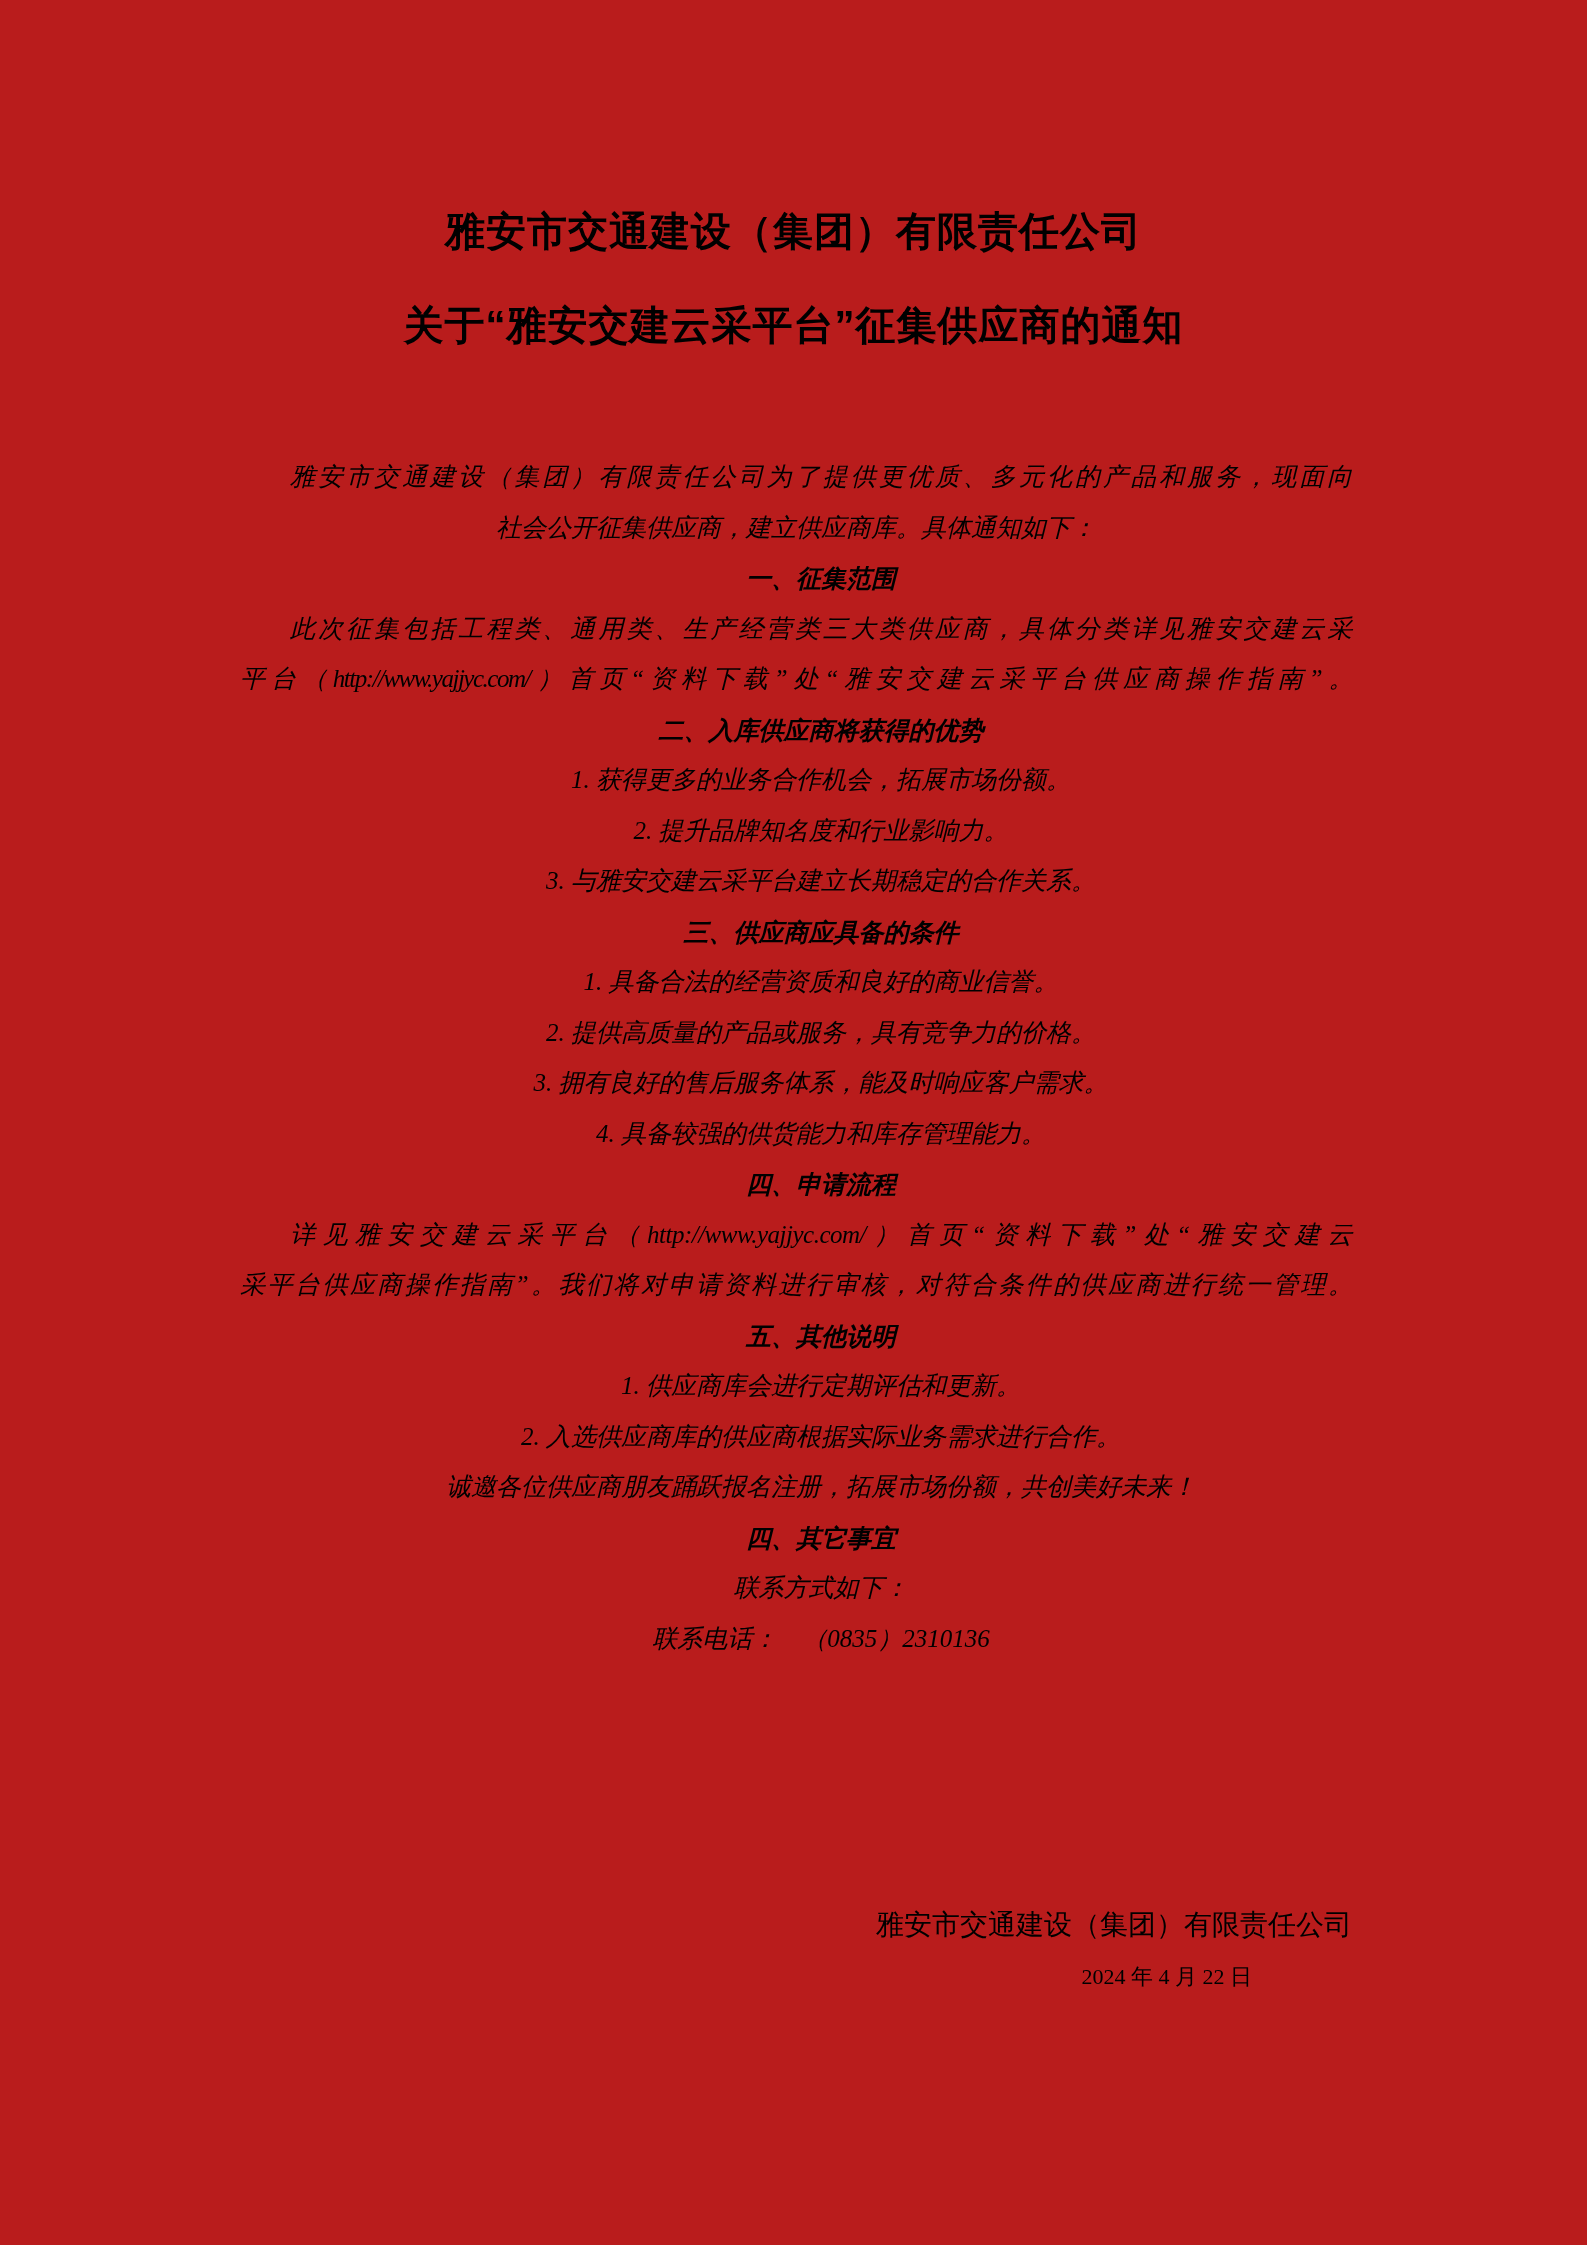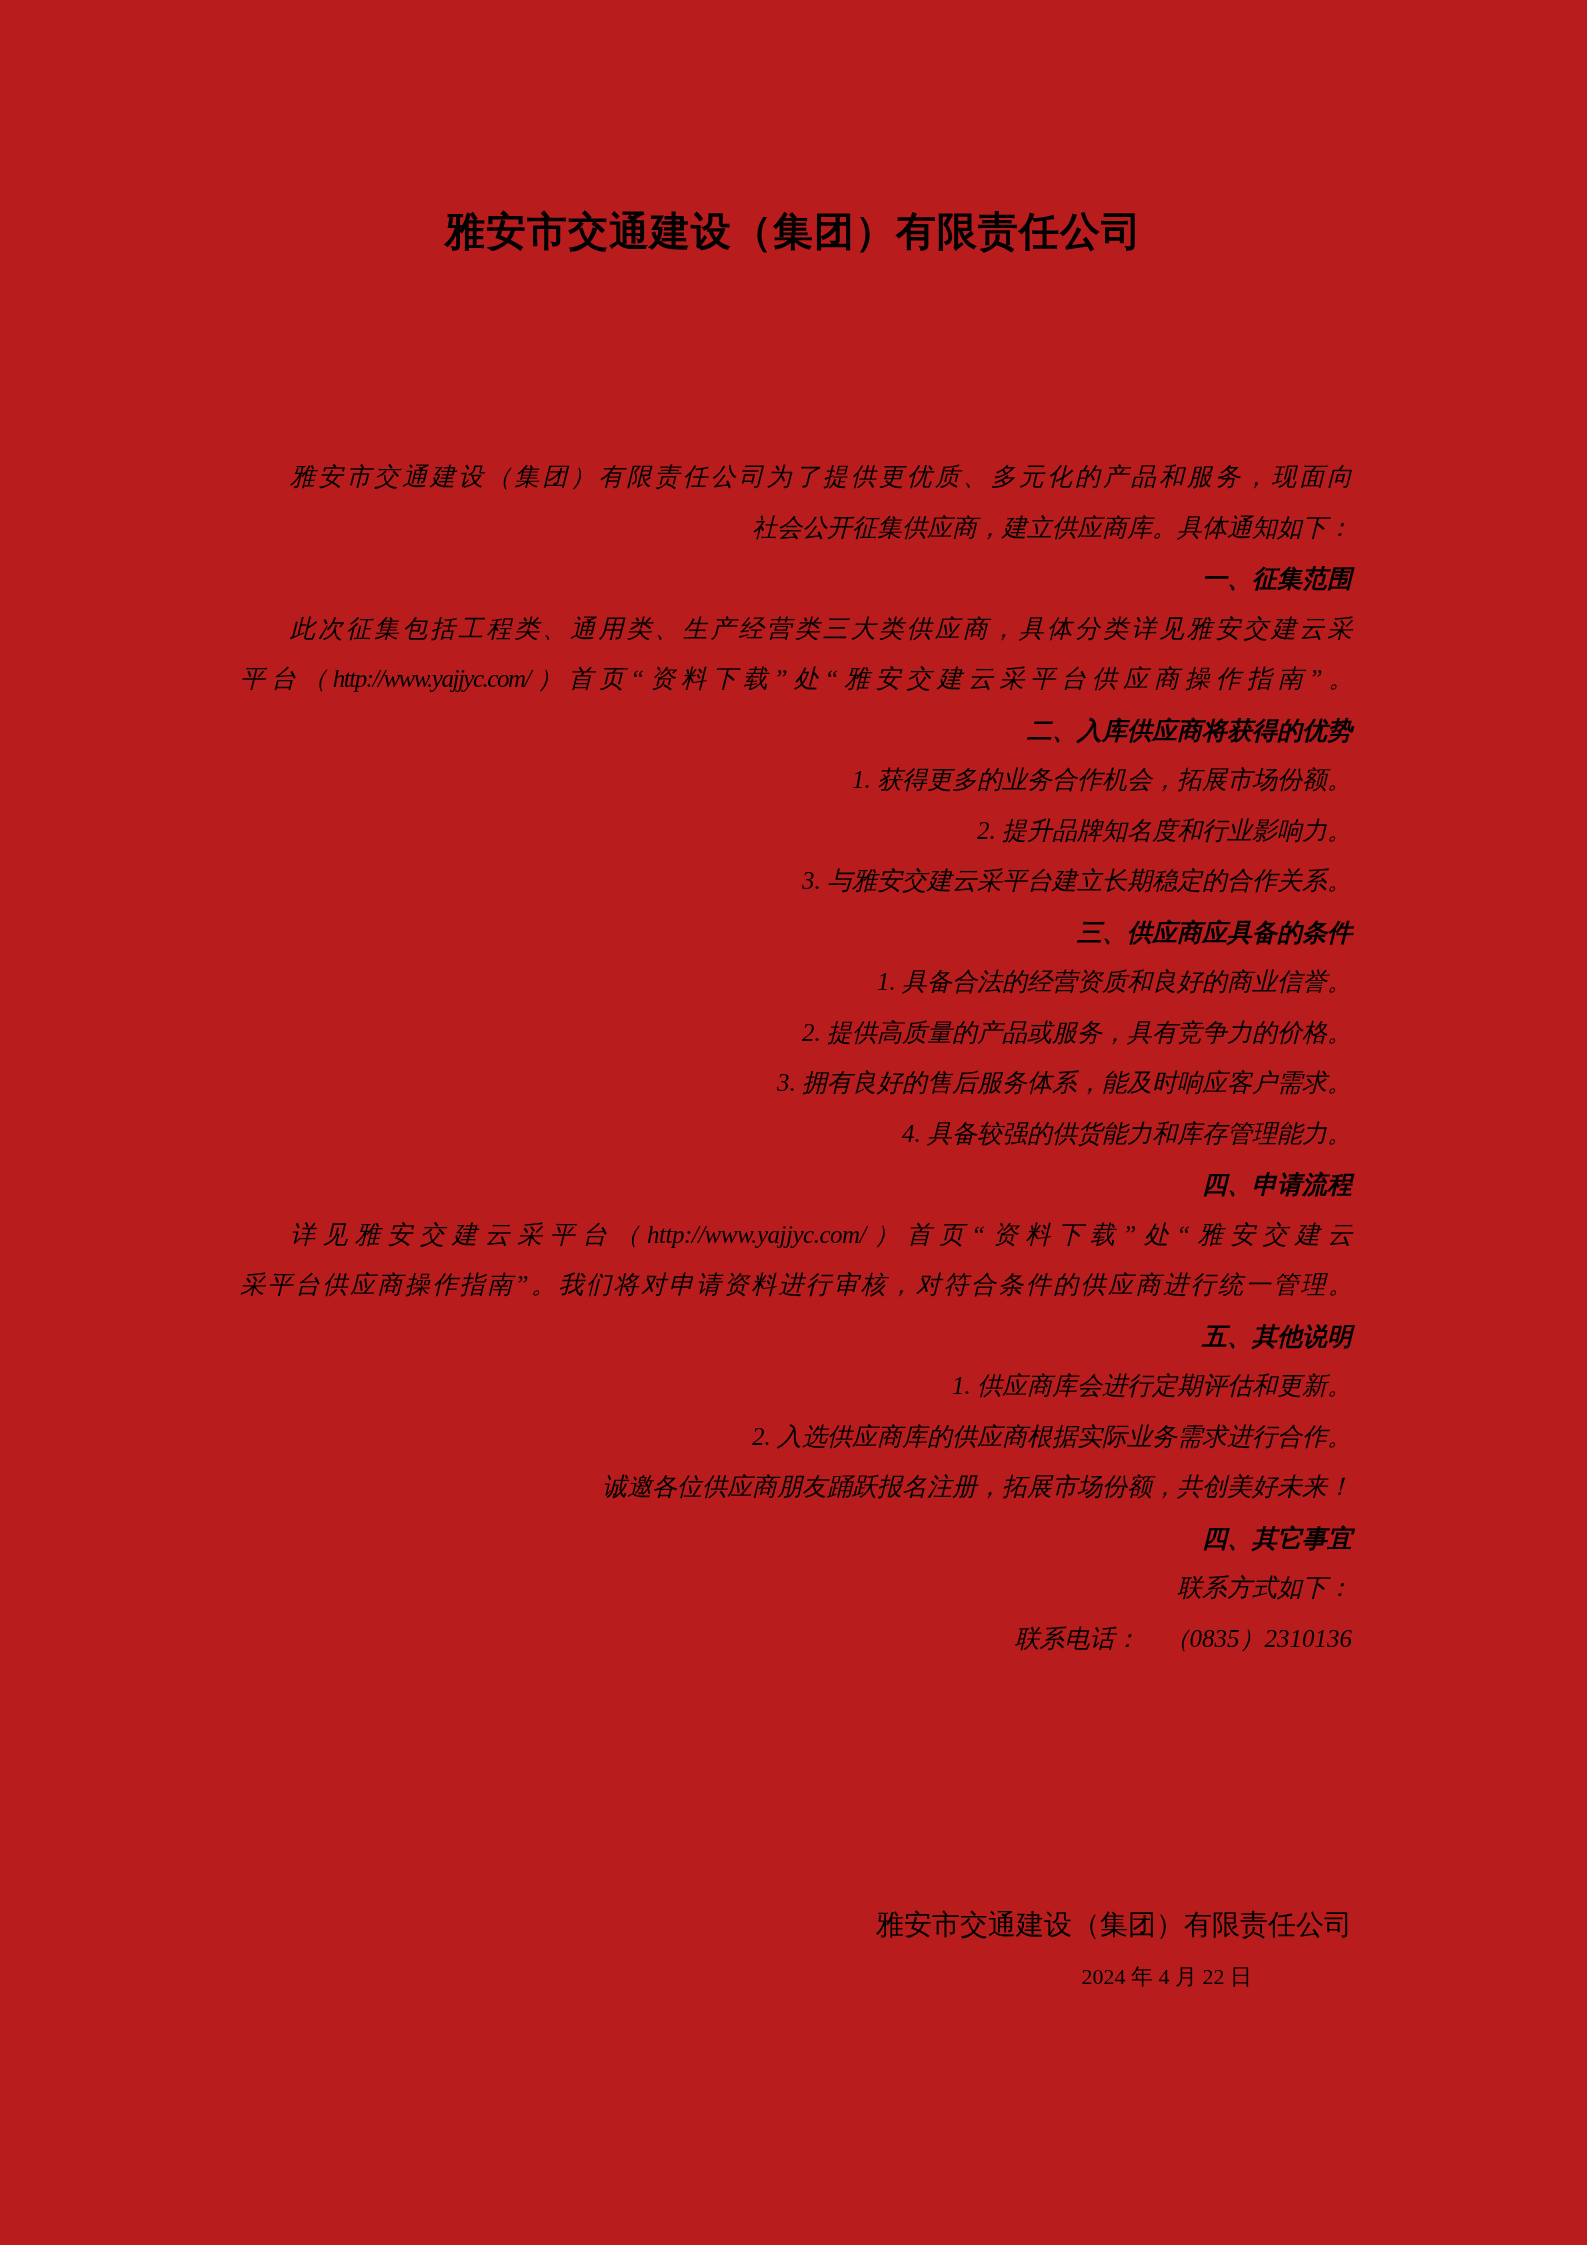--- a/index.html
+++ b/index.html
@@ -34,21 +34,21 @@
     position: absolute;
     left: 240px; top: 452px;
     width: 1112px;
     font-size: 25px;
     font-style: italic;
   }
   .line {
     line-height: 50.5px;
     height: 50.5px;
     white-space: nowrap;
-    text-align: right;
+    text-align: center;
   }
   .ind  { text-indent: 2em; }
   .h {
     font-family: "Liberation Sans", "DejaVu Sans", sans-serif;
     font-weight: bold;
   }
   
   .fill { text-align: justify; text-align-last: justify; }
   
   .t1 { letter-spacing: -0.3px; }
@@ -69,20 +69,21 @@
     font-size: 22px; line-height: 50px;
     text-align: right; white-space: nowrap;
   }
 </style>
 </head>
 <body>
 
 <div class="page">
 
   <div class="doc-title l1">雅安市交通建设（集团）有限责任公司</div>
+  <div class="doc-title l2">关于“雅安交建云采平台”征集供应商的通知</div>
 
   <div class="body-block">
     <div class="line ind fill t1">雅安市交通建设（集团）有限责任公司为了提供更优质、多元化的产品和服务，现面向</div>
     <div class="line">社会公开征集供应商，建立供应商库。具体通知如下：</div>
     <div class="line ind h">一、征集范围</div>
     <div class="line ind fill t1">此次征集包括工程类、通用类、生产经营类三大类供应商，具体分类详见雅安交建云采</div>
     <div class="line fill t2">平台（http://www.yajjyc.com/）首页“资料下载”处“雅安交建云采平台供应商操作指南”。</div>
     <div class="line ind h">二、入库供应商将获得的优势</div>
     <div class="line ind">1. 获得更多的业务合作机会，拓展市场份额。</div>
     <div class="line ind">2. 提升品牌知名度和行业影响力。</div>

